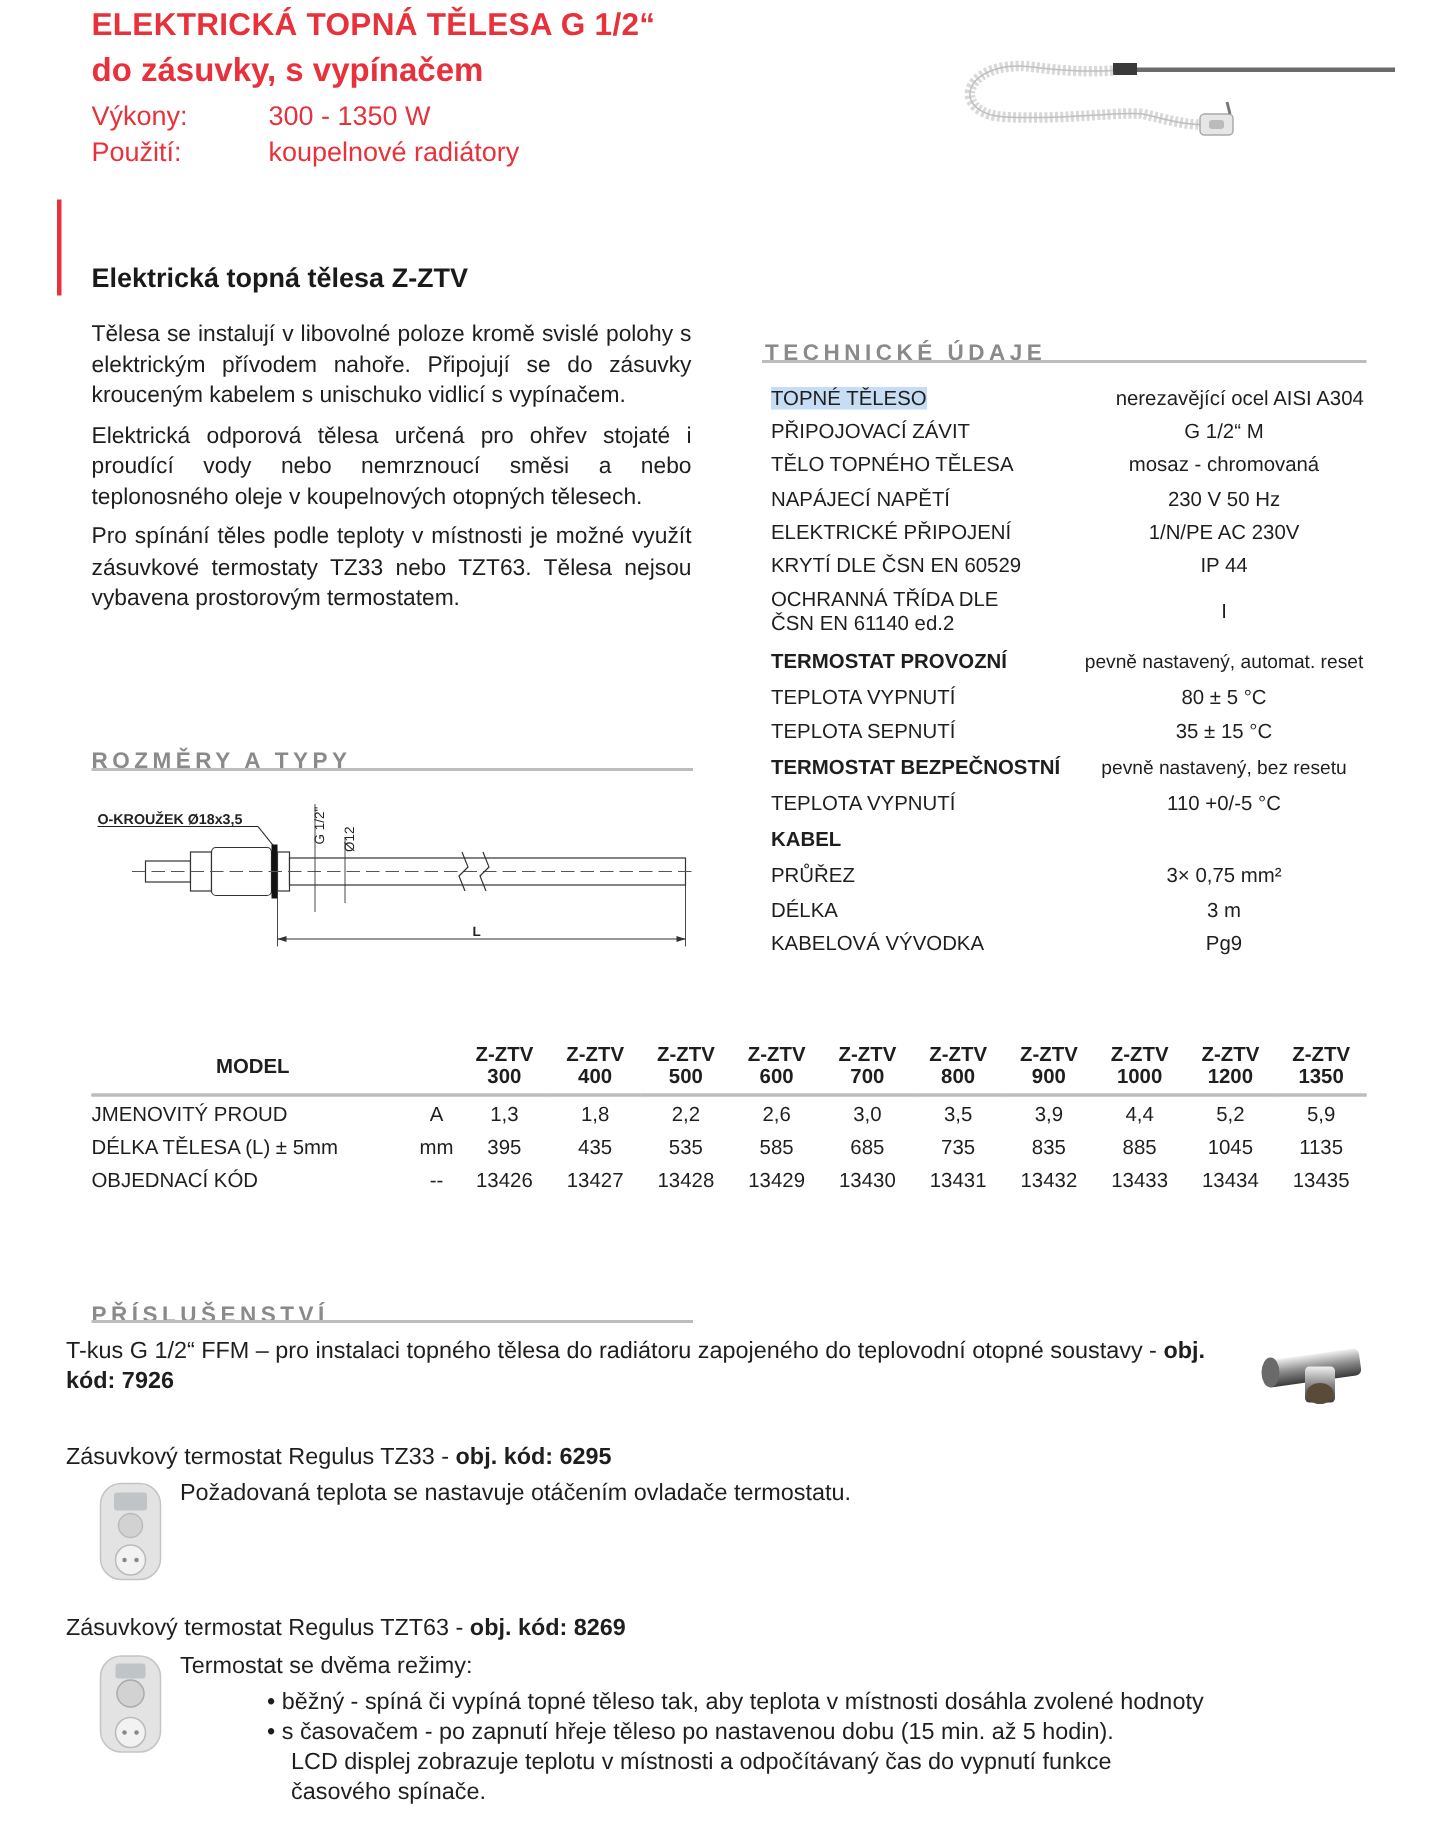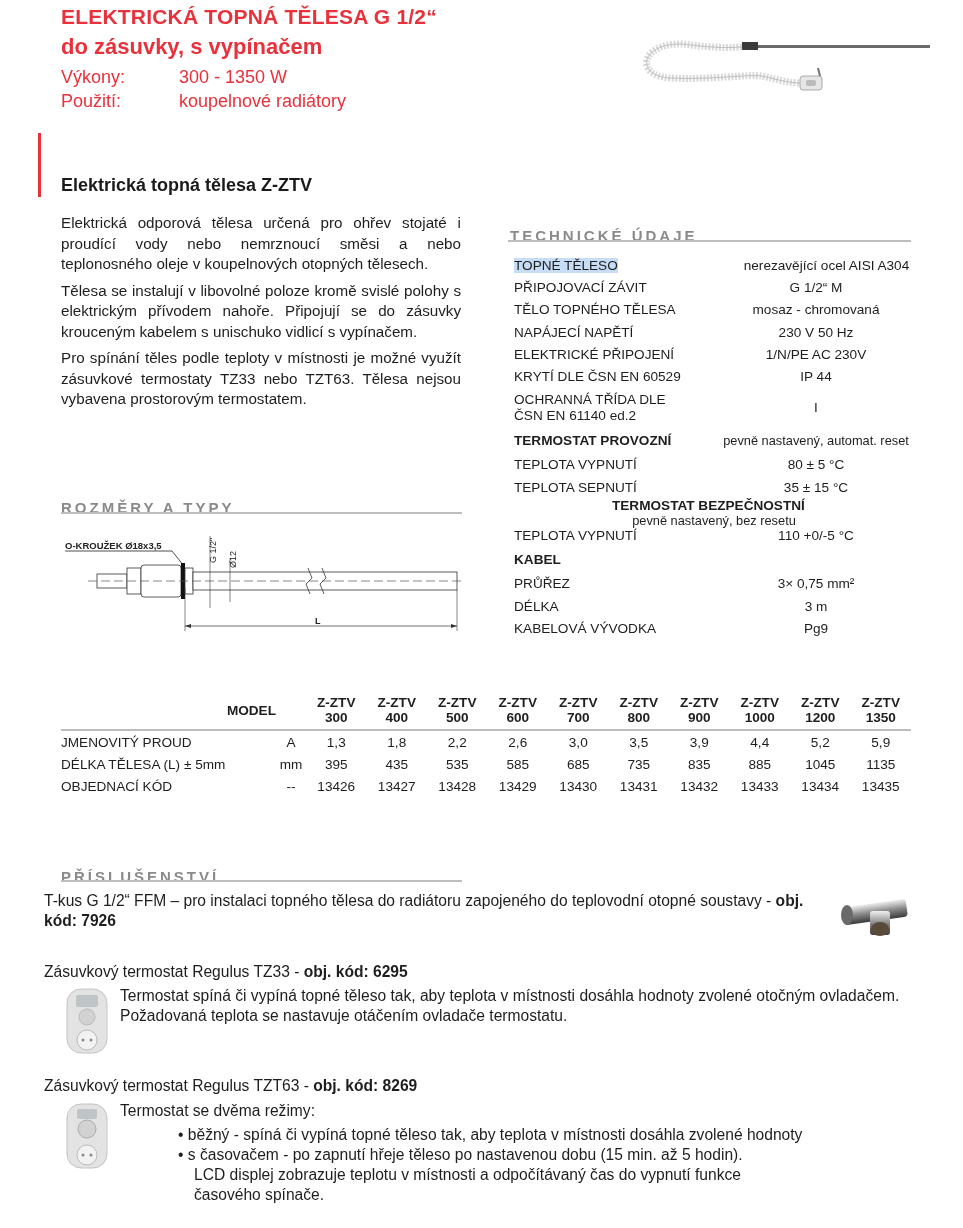--- a/index.html
+++ b/index.html
@@ -32,21 +32,21 @@
   .trow .tv { flex:1; text-align:center; }
   .trow.b .tk { font-weight:bold; }
   .hl { background:#c7dcf5; }
 
   #dims-h { left:61px; top:487px; }
   #dims-rule { left:61px; top:512px; width:401px; }
   #drawing { left:60px; top:528px; width:410px; height:110px; }
 
   #models { left:61px; top:695px; width:850px; font-size:13.6px; border-collapse:collapse; }
   #models th { font-weight:bold; font-size:13.6px; line-height:15px; padding:0 0 4px 0; text-align:center; border-bottom:2px solid #bdbdbd; vertical-align:middle; }
-  #models th.l { text-align:right; }
+  #models th.l { text-align:center; }
   #models td { text-align:center; height:22px; padding:0; }
   #models td.l { text-align:left; }
 
   #acc-h { left:61px; top:856px; }
   #acc-rule { left:61px; top:880px; width:401px; }
   .acc { left:44px; font-size:15.6px; line-height:20px; }
   #acc1 { top:891px; width:760px; }
   #tee-photo { left:835px; top:893px; width:85px; height:45px; }
   #acc2-title { top:962px; }
   #tz33-photo { left:64px; top:987px; width:46px; height:68px; }
@@ -78,22 +78,22 @@
   <path d="M112,29 C80,31 60,26 50,26 C10,26 5,58 40,60 C80,62 120,56 132,58 C150,62 160,66 180,65" fill="none" stroke="#bfbfbf" stroke-width="1"></path>
   <rect x="170" y="58" width="22" height="14" rx="3" fill="#e6e6e6" stroke="#aaa"></rect>
   <rect x="176" y="62" width="10" height="6" rx="2" fill="#bbb"></rect>
   <line x1="188" y1="50" x2="190" y2="58" stroke="#777" stroke-width="2"></line>
 </svg>
 
 <div id="accent-bar" class="abs"></div>
 <div id="subtitle" class="abs">Elektrická topná tělesa Z-ZTV</div>
 
 <div id="intro" class="abs">
+  <p>Tělesa se instalují v libovolné poloze kromě svislé polohy s elektrickým přívodem nahoře. Připojují se do zásuvky krouceným kabelem s unischuko vidlicí s vypínačem.</p>
   <p>Elektrická odporová tělesa určená pro ohřev stojaté i proudící vody nebo nemrznoucí směsi a nebo teplonosného oleje v koupelnových otopných tělesech.</p>
-  <p>Tělesa se instalují v libovolné poloze kromě svislé polohy s elektrickým přívodem nahoře. Připojují se do zásuvky krouceným kabelem s unischuko vidlicí s vypínačem.</p>
   <p>Pro spínání těles podle teploty v místnosti je možné využít zásuvkové termostaty TZ33 nebo TZT63. Tělesa nejsou vybavena prostorovým termostatem.</p>
 </div>
 
 <div id="tech-h" class="abs section-h">TECHNICKÉ ÚDAJE</div>
 <div id="tech-rule" class="abs section-rule"></div>
 <div id="tech" class="abs">
     <div class="trow" style="height: 22.3px; gap: 21px;">
       <div class="tk"><span class="hl">TOPNÉ TĚLESO</span></div>
       <div class="tv">nerezavějící ocel AISI A304</div>
     </div>
@@ -126,23 +126,23 @@
       <div class="tv" style="font-size: 12.8px;">pevně nastavený, automat. reset</div>
     </div>
     <div class="trow" style="height: 22.3px;">
       <div class="tk"><span>TEPLOTA VYPNUTÍ</span></div>
       <div class="tv">80 ± 5 °C</div>
     </div>
     <div class="trow" style="height: 22.3px;">
       <div class="tk"><span>TEPLOTA SEPNUTÍ</span></div>
       <div class="tv">35 ± 15 °C</div>
     </div>
-    <div class="trow b" style="height: 26px; flex-direction: column;">
+    <div class="trow b" style="height: 26px;">
       <div class="tk"><span>TERMOSTAT BEZPEČNOSTNÍ</span></div>
-      <div class="tv" style="font-size: 12.8px; text-align: right;">pevně nastavený, bez resetu</div>
+      <div class="tv" style="font-size: 12.8px;">pevně nastavený, bez resetu</div>
     </div>
     <div class="trow" style="height: 22.3px;">
       <div class="tk"><span>TEPLOTA VYPNUTÍ</span></div>
       <div class="tv">110 +0/-5 °C</div>
     </div>
     <div class="trow b" style="height: 26px;">
       <div class="tk"><span>KABEL</span></div>
       <div class="tv" style="font-size: 12.8px;"></div>
     </div>
     <div class="trow" style="height: 22.3px;">
@@ -302,21 +302,20 @@
 </div>
 <svg id="tz33-photo" class="abs" viewBox="0 0 46 68">
   <rect x="3" y="2" width="40" height="64" rx="14" fill="#e3e3e3" stroke="#c4c4c4"></rect>
   <rect x="12" y="8" width="22" height="12" rx="2" fill="#bfc4c6"></rect>
   <circle cx="23" cy="30" r="8" fill="#d2d2d2" stroke="#bbb"></circle>
   <circle cx="23" cy="53" r="10" fill="#f2f2f2" stroke="#bbb"></circle>
   <circle cx="19" cy="53" r="1.5" fill="#888"></circle>
     <circle cx="27" cy="53" r="1.5" fill="#888"></circle>
 </svg>
 <div id="acc2-body" class="abs">
-  <div>Termostat spíná či vypíná topné těleso tak, aby teplota v místnosti dosáhla hodnoty zvolené otočným ovladačem.</div>
   <div>Požadovaná teplota se nastavuje otáčením ovladače termostatu.</div>
 </div>
 
 <div id="acc3-title" class="abs acc">
   <span>Zásuvkový termostat Regulus TZT63 - </span><b>obj. kód: 8269</b>
 </div>
 <svg id="tzt63-photo" class="abs" viewBox="0 0 46 68">
   <rect x="3" y="2" width="40" height="64" rx="14" fill="#e3e3e3" stroke="#c4c4c4"></rect>
   <rect x="13" y="7" width="20" height="10" rx="2" fill="#bfc4c6"></rect>
   <circle cx="23" cy="27" r="9" fill="#d2d2d2" stroke="#aaa"></circle>

